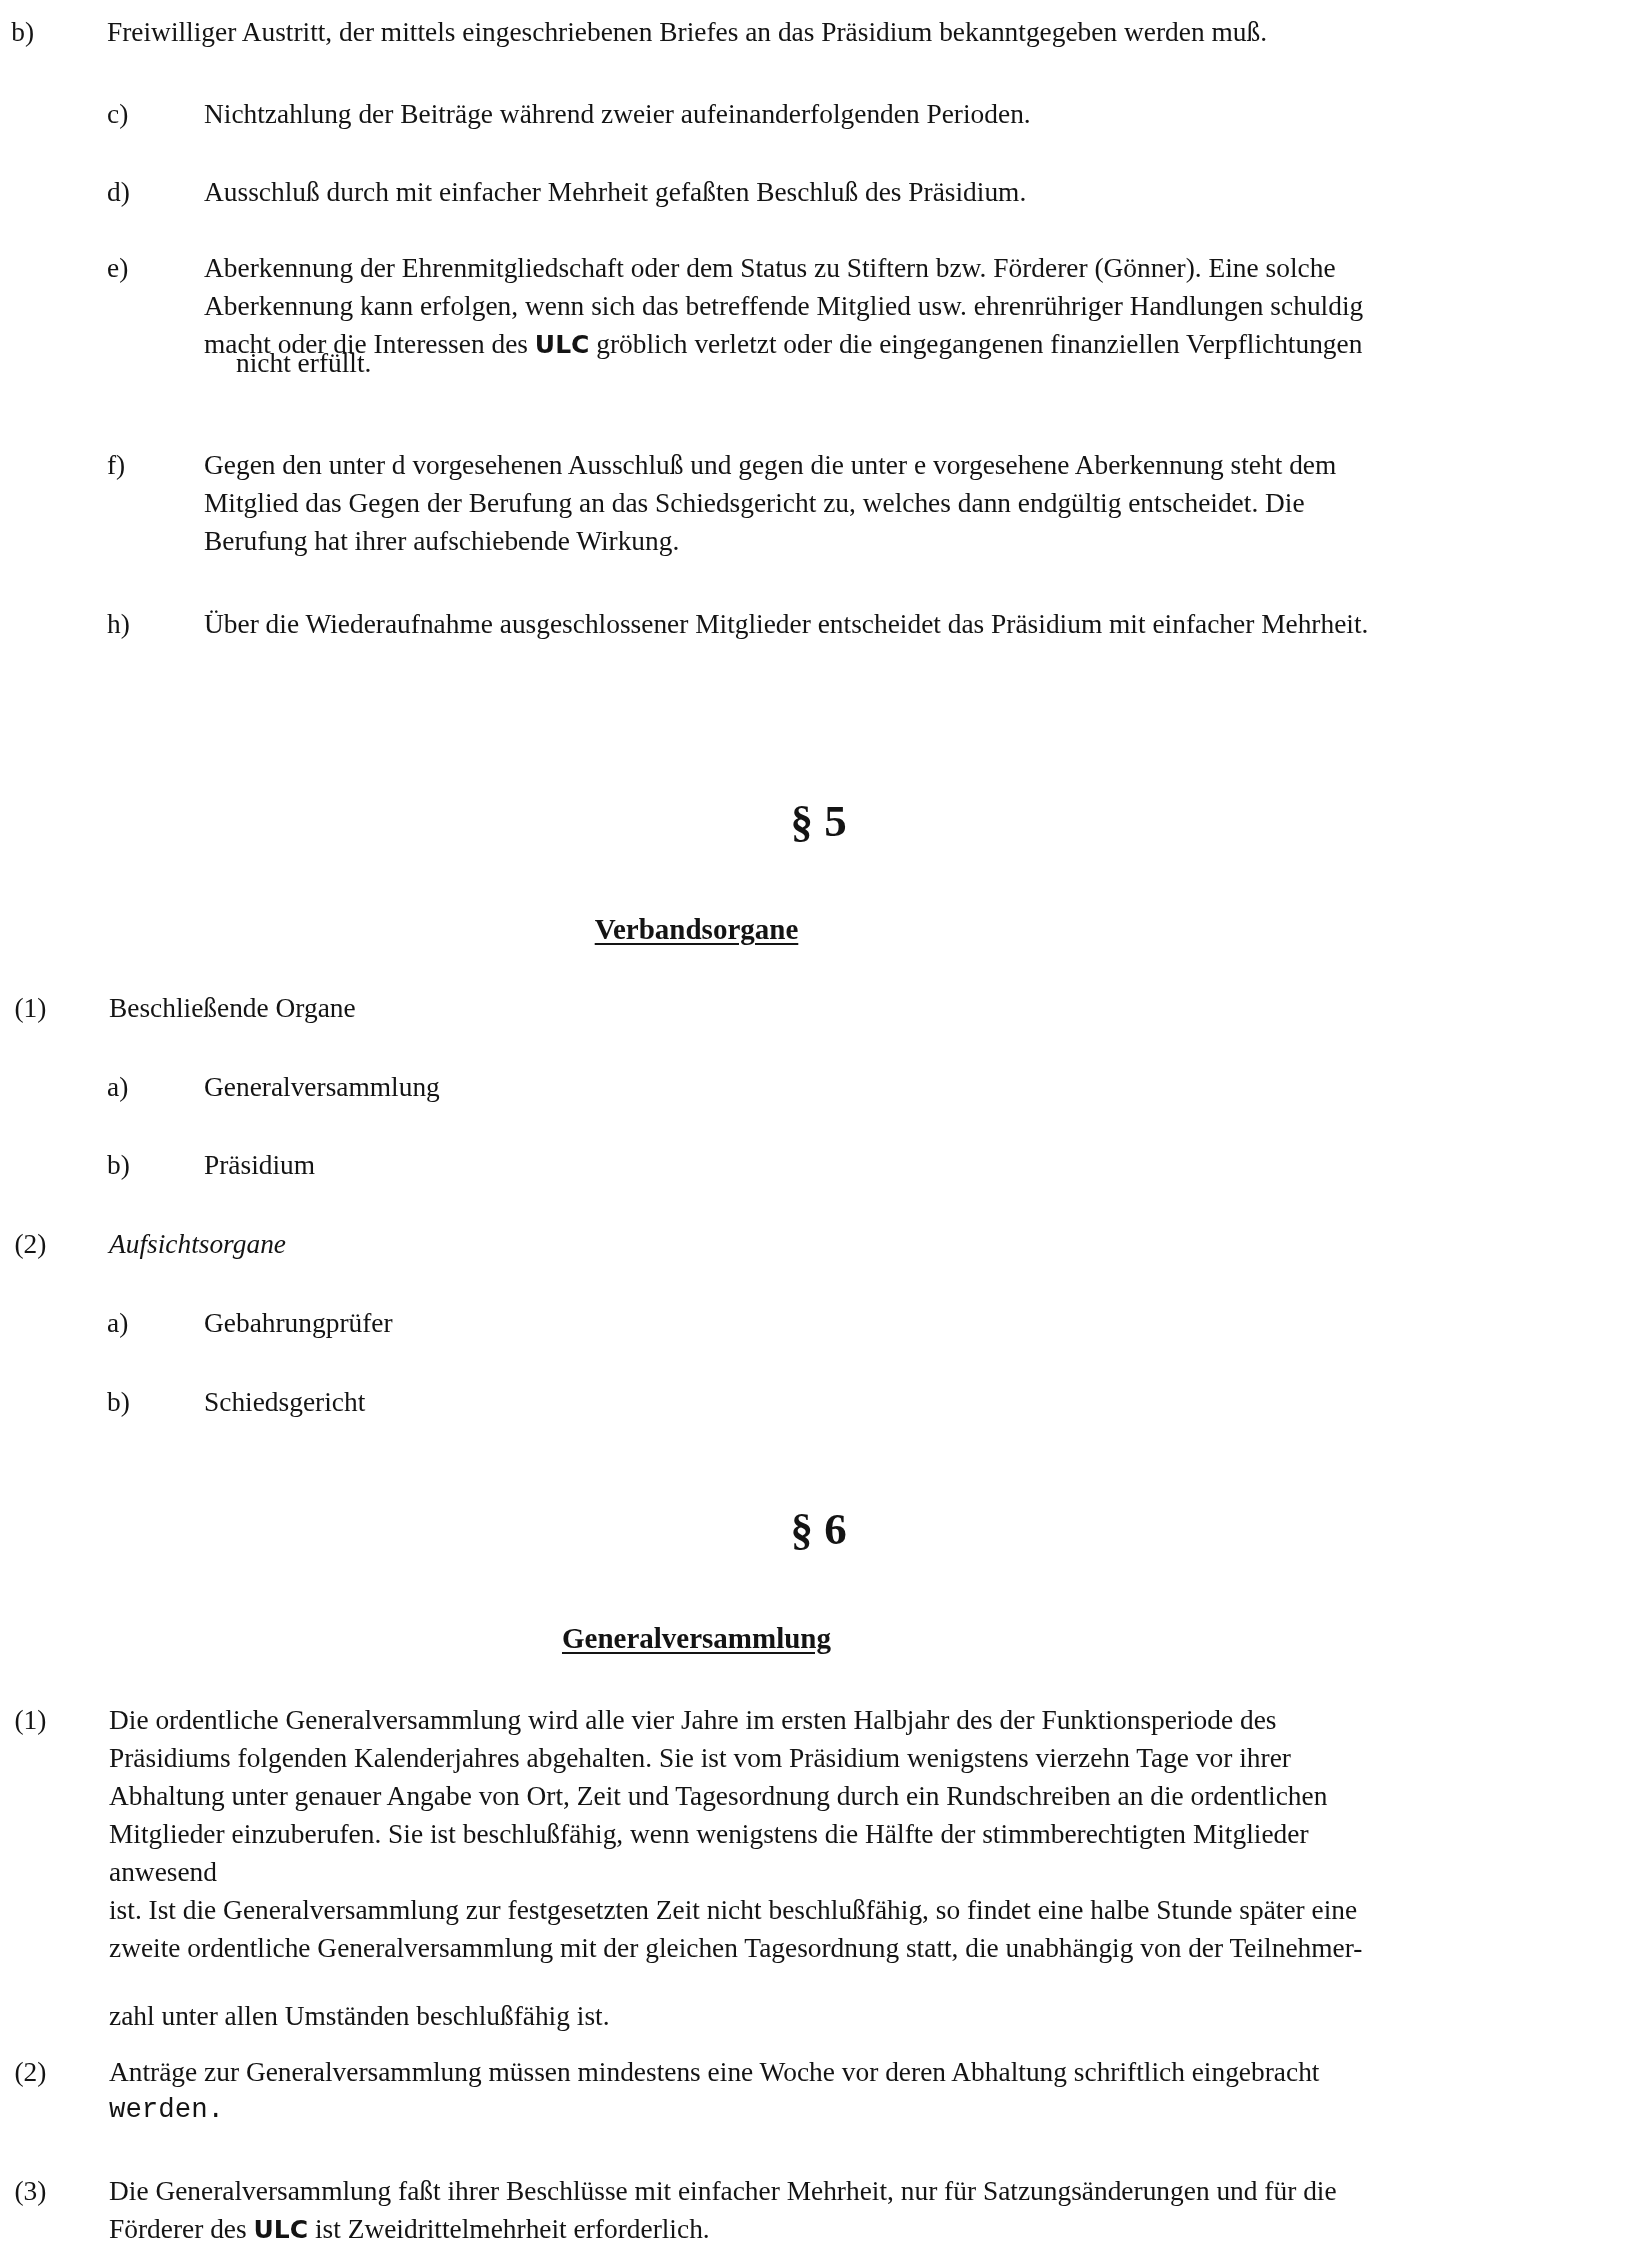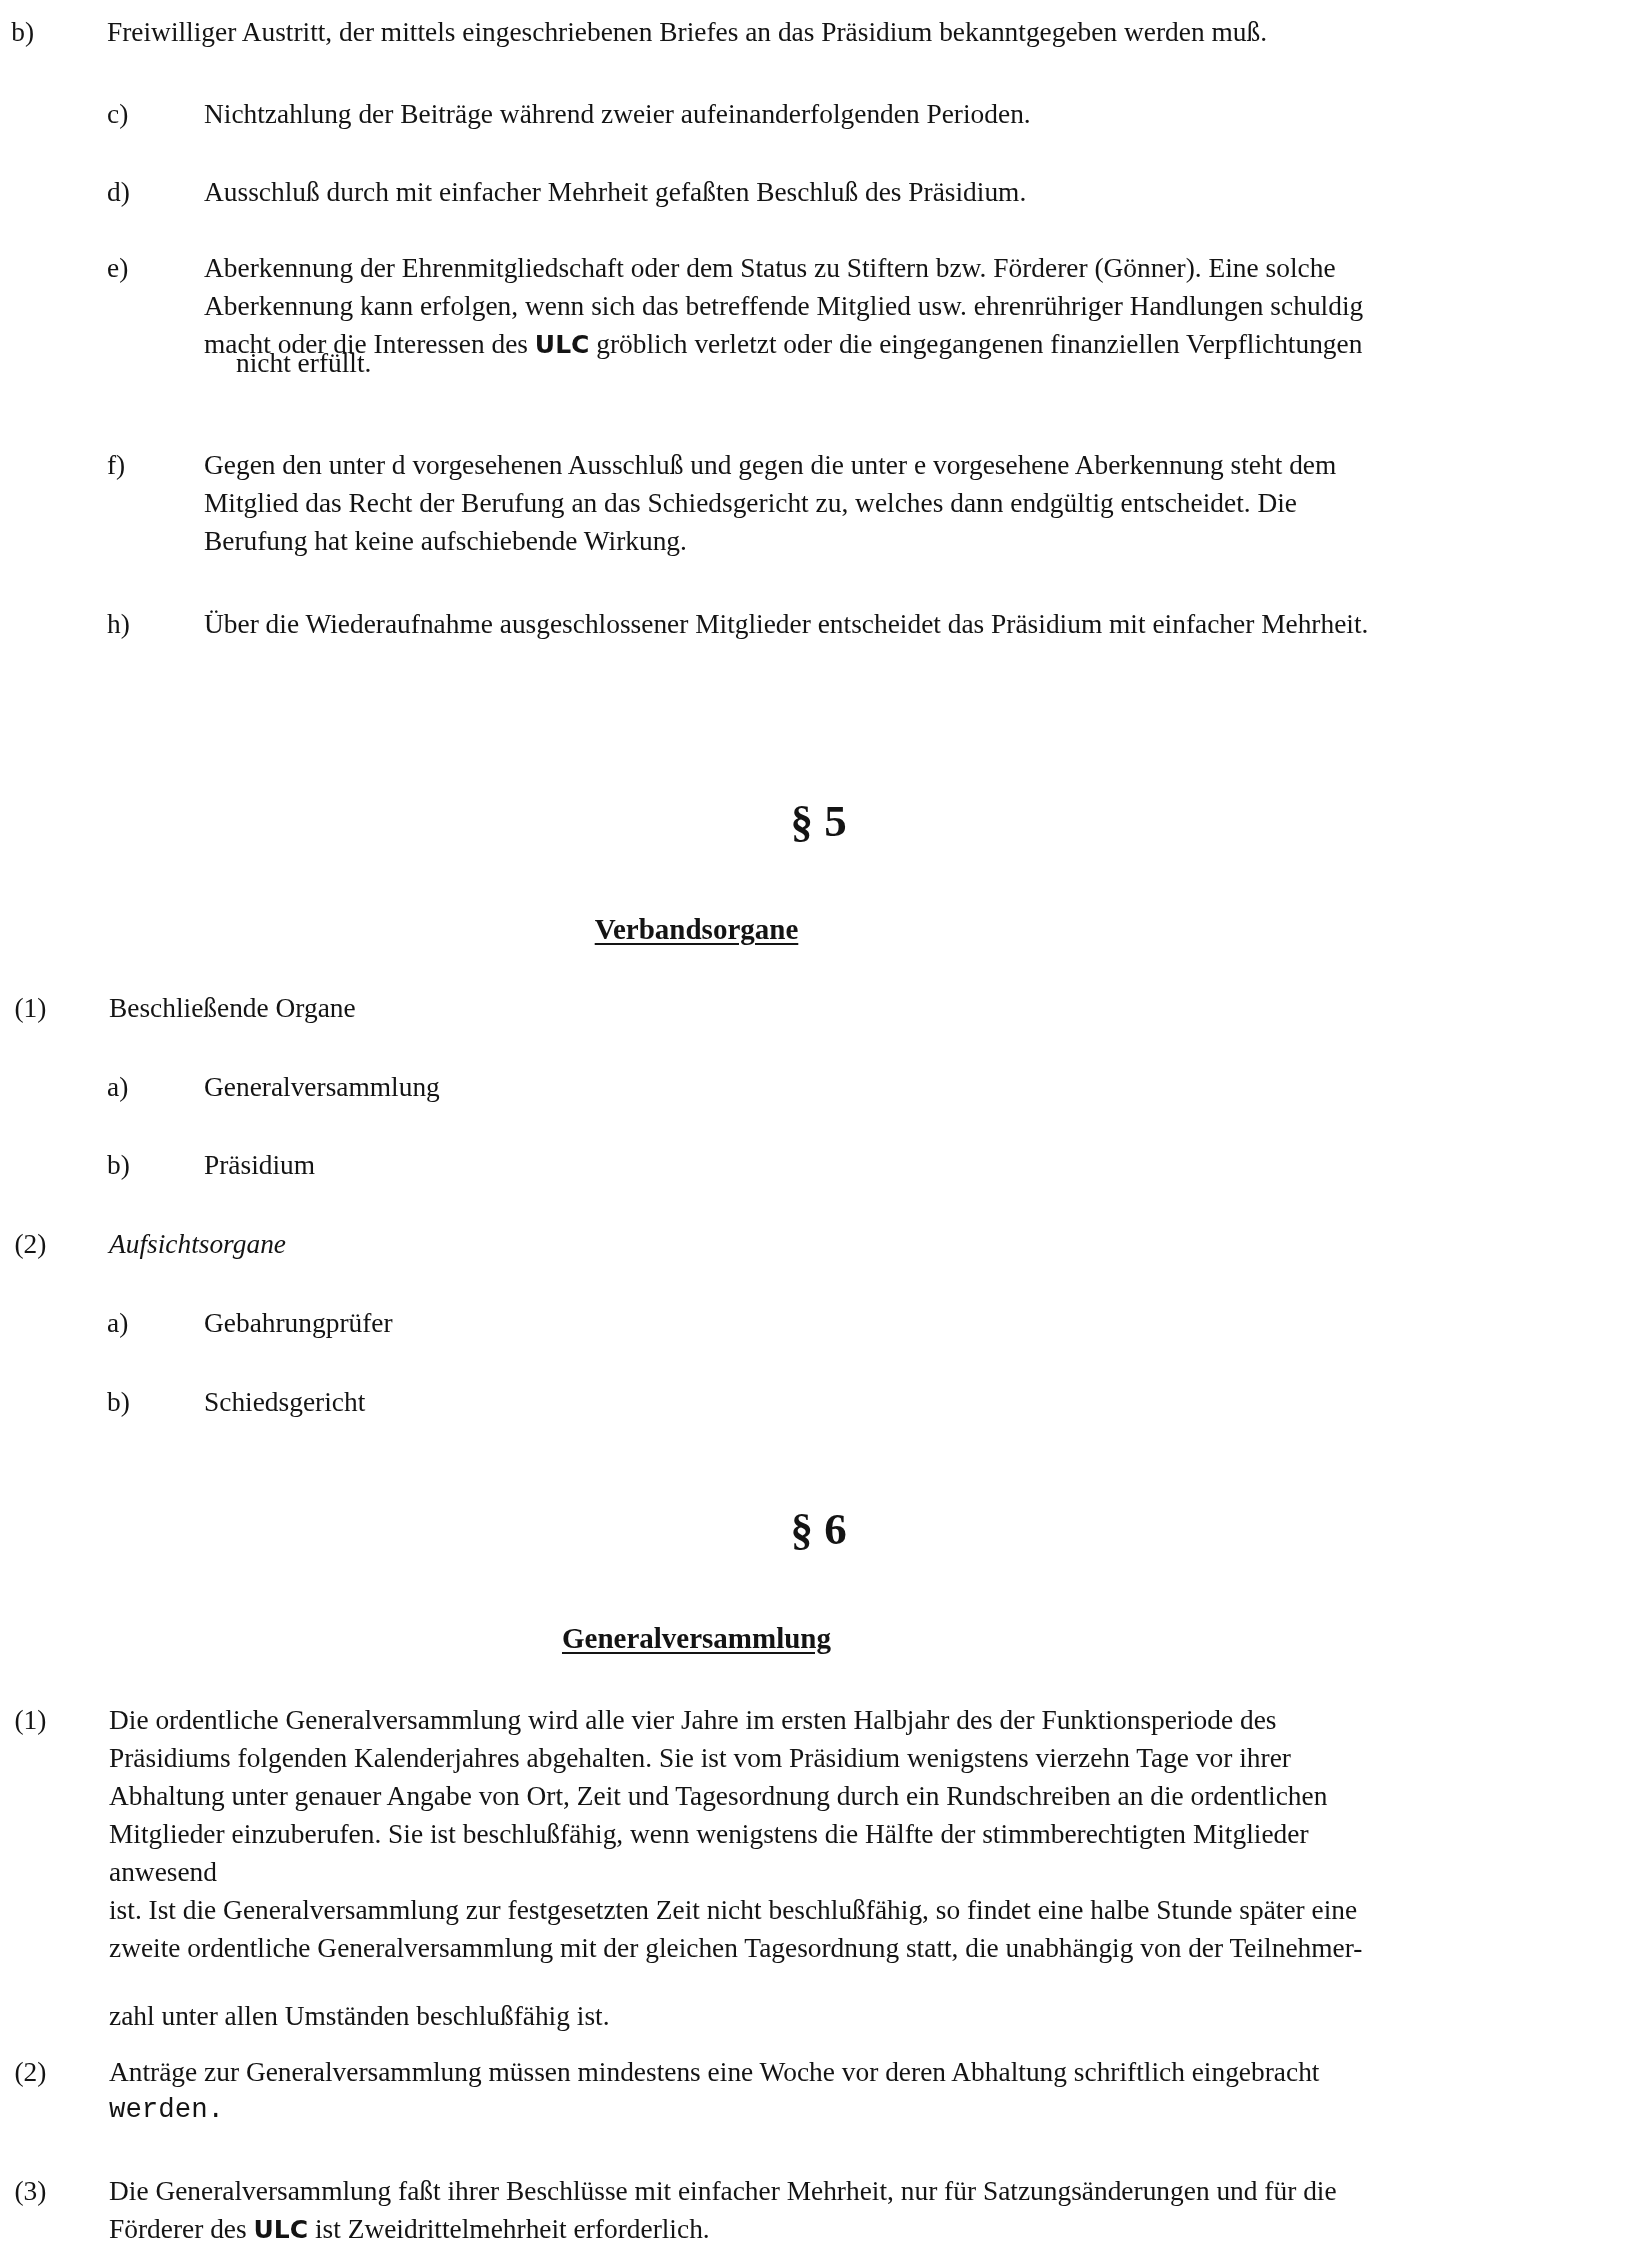--- a/index.html
+++ b/index.html
@@ -38,22 +38,22 @@
   <span class="lbl" style="left:107px; top:249px;">e)</span>
   <span class="line" style="left:204px; top:249px;">Aberkennung der Ehrenmitgliedschaft oder dem Status zu Stiftern bzw. Förderer (Gönner). Eine solche</span>
   <span class="line" style="left:204px; top:287px;">Aberkennung kann erfolgen, wenn sich das betreffende Mitglied usw. ehrenrühriger Handlungen schuldig</span>
   <span class="line" style="left:204px; top:325px;"><span>macht oder die Interessen des </span><span class="ulc">ULC</span><span> gröblich verletzt oder die eingegangenen finanziellen Verpflichtungen</span></span>
   <span class="line" style="left:204px; top:344px;margin-left:32px;">nicht erfüllt.</span>
 </div>
 
 <div>
   <span class="lbl" style="left:107px; top:446px;">f)</span>
   <span class="line" style="left:204px; top:446px;">Gegen den unter d vorgesehenen Ausschluß und gegen die unter e vorgesehene Aberkennung steht dem</span>
-  <span class="line" style="left:204px; top:484px;">Mitglied das Recht der Berufung an das Schiedsgericht zu, welches dann endgültig entscheidet. Die</span>
-  <span class="line" style="left:204px; top:522px;">Berufung hat keine aufschiebende Wirkung.</span>
+  <span class="line" style="left:204px; top:484px;">Mitglied das Gegen der Berufung an das Schiedsgericht zu, welches dann endgültig entscheidet. Die</span>
+  <span class="line" style="left:204px; top:522px;">Berufung hat ihrer aufschiebende Wirkung.</span>
 </div>
 
 <div>
   <span class="lbl" style="left:107px; top:605px;">h)</span>
   <span class="line" style="left:204px; top:605px;">Über die Wiederaufnahme ausgeschlossener Mitglieder entscheidet das Präsidium mit einfacher Mehrheit.</span>
 </div>
 
 <div class="sect" style="top:795px;"><span>§ 5</span></div>
 <div class="heading" style="top:911px;"><span>Verbandsorgane</span></div>
 

